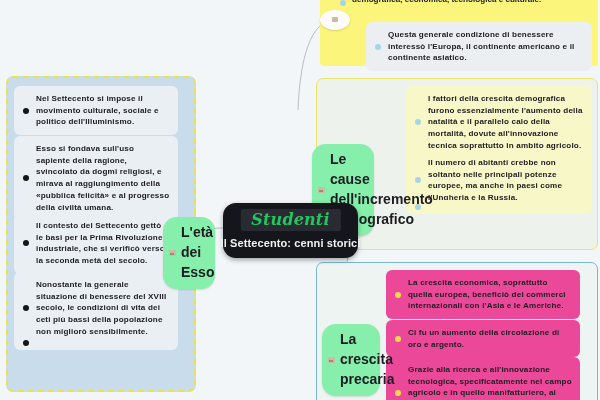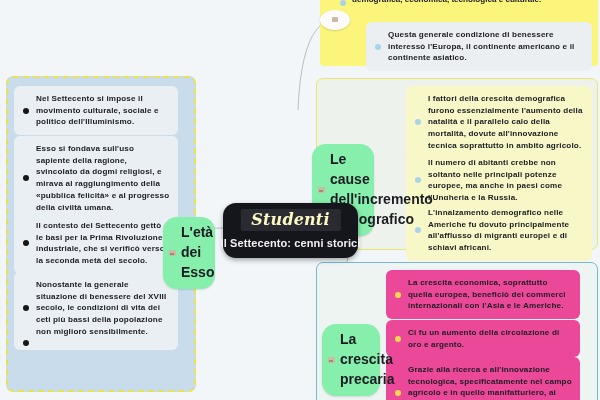--- a/index.html
+++ b/index.html
@@ -142,21 +142,21 @@
     position: absolute;
     left: 50%; top: 6px;
     transform: translateX(-50%);
     background: #2a2a33;
     padding: 1px 11px 2px;
     border-radius: 2px;
     font-family: "DejaVu Serif", serif;
     font-style: italic;
     font-weight: 700;
     font-size: 16px;
-    color: #fef9c3;
+    color: #22c55e;
     letter-spacing: .01em;
     white-space: nowrap;
   }
   #center .sub {
     position: absolute;
     left: 50%; top: 34px;
     transform: translateX(-50%);
     font-size: 11px;
     font-weight: 700;
     color: #f2f2f2;
@@ -262,21 +262,20 @@
     <span>I fattori della crescita demografica furono essenzialmente l'aumento della natalità e il parallelo calo della mortalità, dovute all'innovazione tecnica soprattutto in ambito agricolo.</span>
   </div>
 
   <div class="card yellow" style="left:406px; top:150px; width:186px;">
     <span class="bullet"></span>
     <span>Il numero di abitanti crebbe non soltanto nelle principali potenze europee, ma anche in paesi come l'Ungheria e la Russia.</span>
   </div>
 
   <div class="card yellow" style="left:406px; top:200px; width:186px;">
     <span class="bullet"></span>
-    <span>L'innalzamento demografico nelle Americhe fu dovuto principalmente all'afflusso di migranti europei e di schiavi africani.</span>
   </div>
 
   <div class="branch econ"></div>
 
   <div class="pill cresc">
     <span class="pic"></span>
     <span>La crescita precaria</span>
   </div>
 
   <div class="card cyan" style="left:386px; top:270px; width:194px;">

